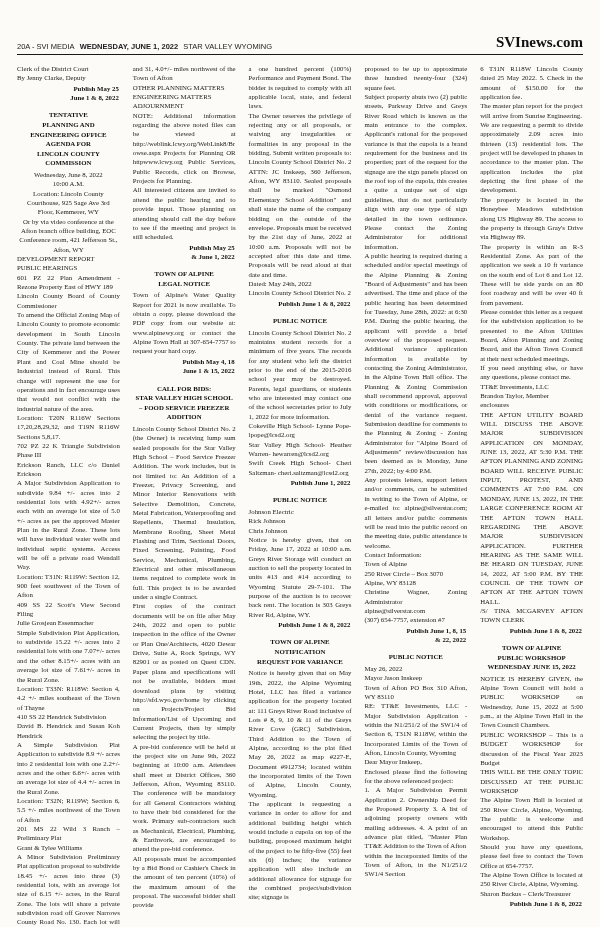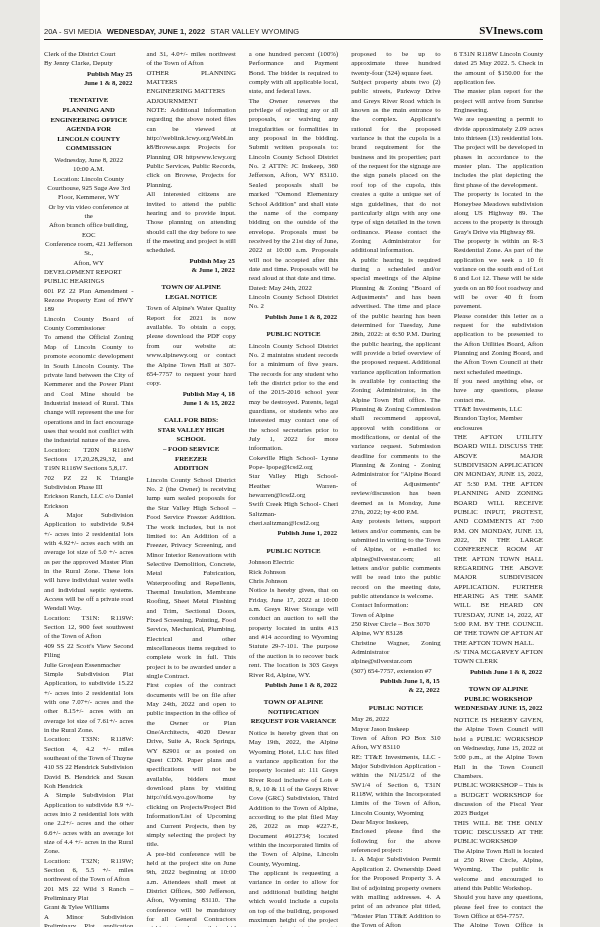--- a/index.html
+++ b/index.html
@@ -1,29 +1,29 @@
 <!DOCTYPE html>
 <html><head>
 <meta charset="utf-8">
 <style>
   html,body { margin:0; padding:0; background:#e9e8e4; }
   .page {
-    position:relative; width:520px; height:927px; margin:0 auto;
-    background:#fcfbf8; box-sizing:border-box; padding:24px 17px 10px 4px;
+    position:relative; width:600px; height:927px; margin:0 auto;
+    background:#fcfbf8; box-sizing:border-box; padding:24px 17px 10px 17px;
     overflow:hidden; color:#1c1c1c;
     font-family:"Liberation Serif", serif;
   }
   .masthead {
     display:flex; justify-content:space-between; align-items:flex-end;
     font-family:"Liberation Sans", sans-serif; font-size:7.5px; color:#222;
     border-bottom:1.5px solid #1a1a1a; padding-bottom:3px;
   }
   .masthead-left span { margin-right:3px; }
   .m-bold { font-weight:bold; }
-  .site { font-family:"Liberation Serif", serif; font-weight:bold; font-size:11px; color:#111; }
+  .site { font-family:"Liberation Serif", serif; font-weight:bold; font-size:15px; color:#111;margin-top:10px; }
   .columns {
     display:flex; gap:13px; margin-top:9px;
   }
   .col { flex:1 1 0; min-width:0; font-size:6.8px; line-height:9.35px; }
   .blk { margin:0; overflow-wrap:break-word; }
   .blk.p  { text-align:justify; }
   .blk.c  { text-align:center; white-space:pre-line; }
   .blk.h  { font-weight:bold; text-align:center; white-space:pre-line; margin:8px 0 2px 0; color:#111; line-height:9.6px; }
   .blk.pub{ font-weight:bold; text-align:right; white-space:pre-line; margin:1px 1px 2px 0; color:#111; }
 </style>

